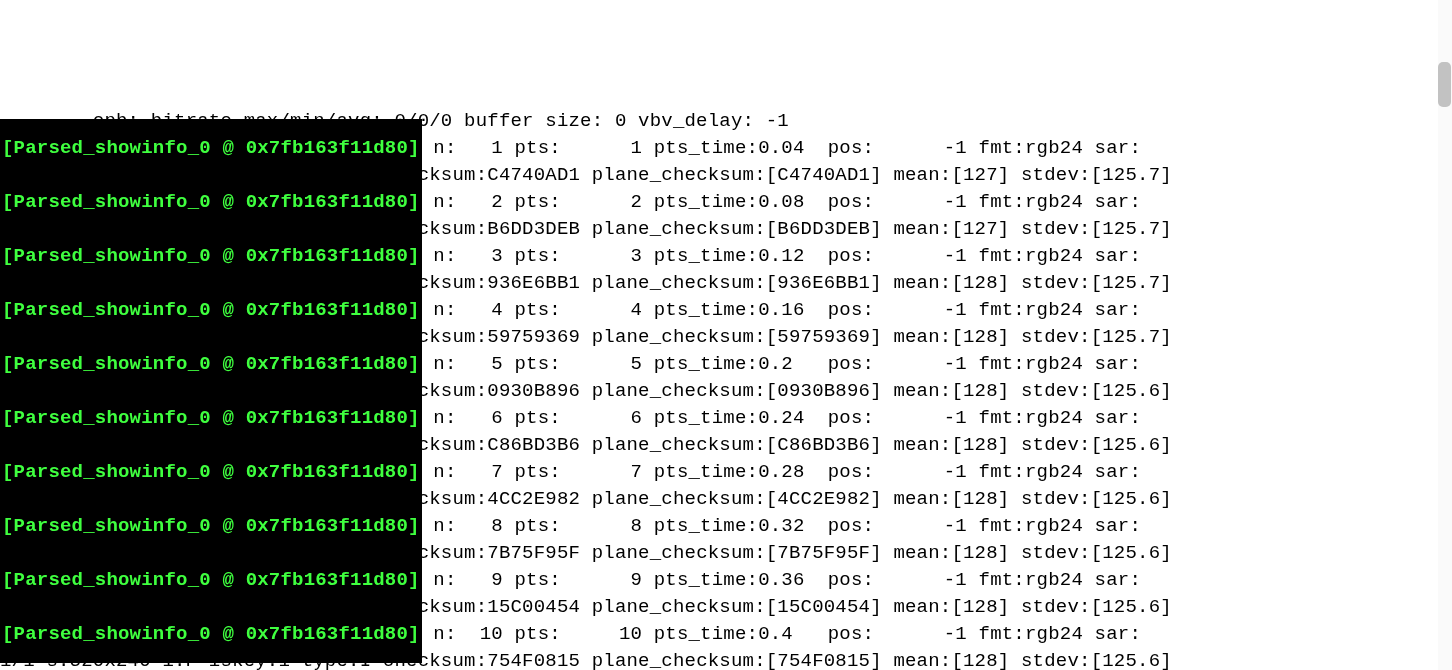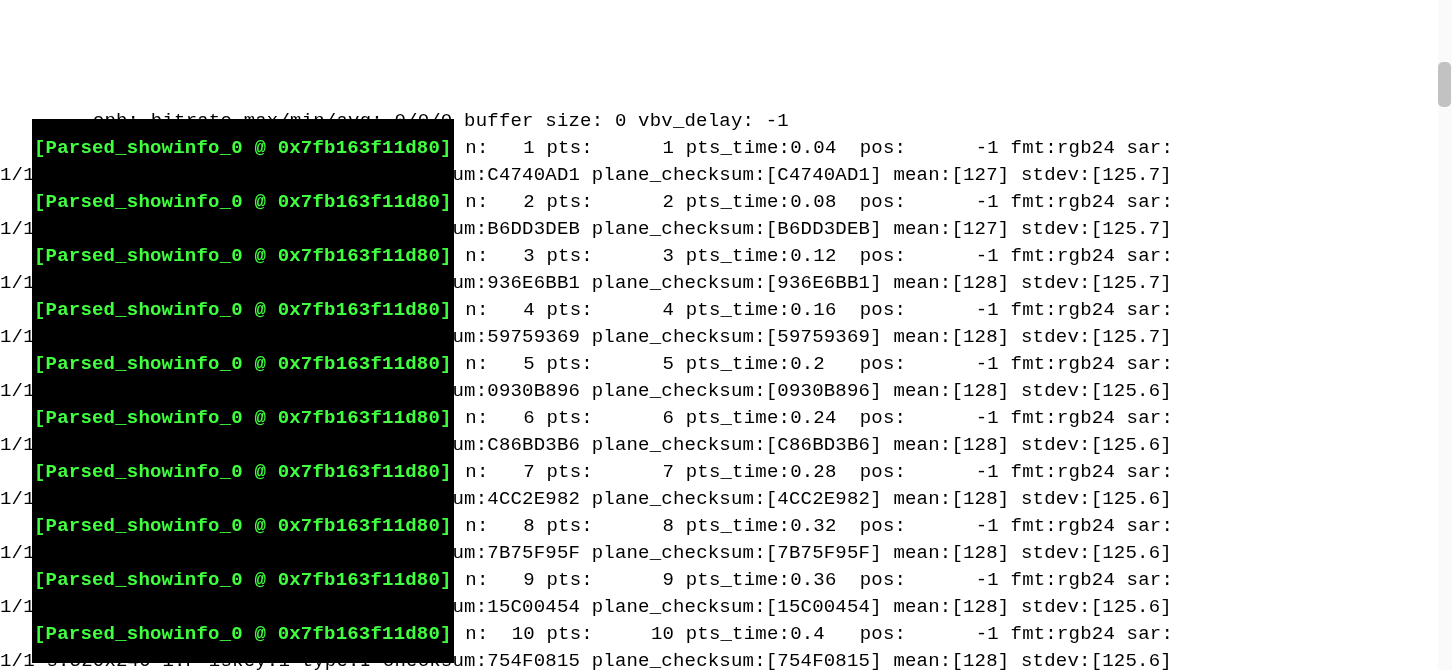--- a/index.html
+++ b/index.html
@@ -12,21 +12,20 @@
       padding: 0;
       white-space: pre;
       overflow-x: hidden;
       letter-spacing: 0.2px;
     }
     .tag {
       background: #000;
       color: #3fff3f;
       font-weight: bold;
       padding: 18px 2px;
-      margin-left: 32px;
     }
     .line {
       display: block;
     }
     .scroll-track {
       position: fixed;
       right: 0;
       top: 0;
       bottom: 0;
       width: 14px;

